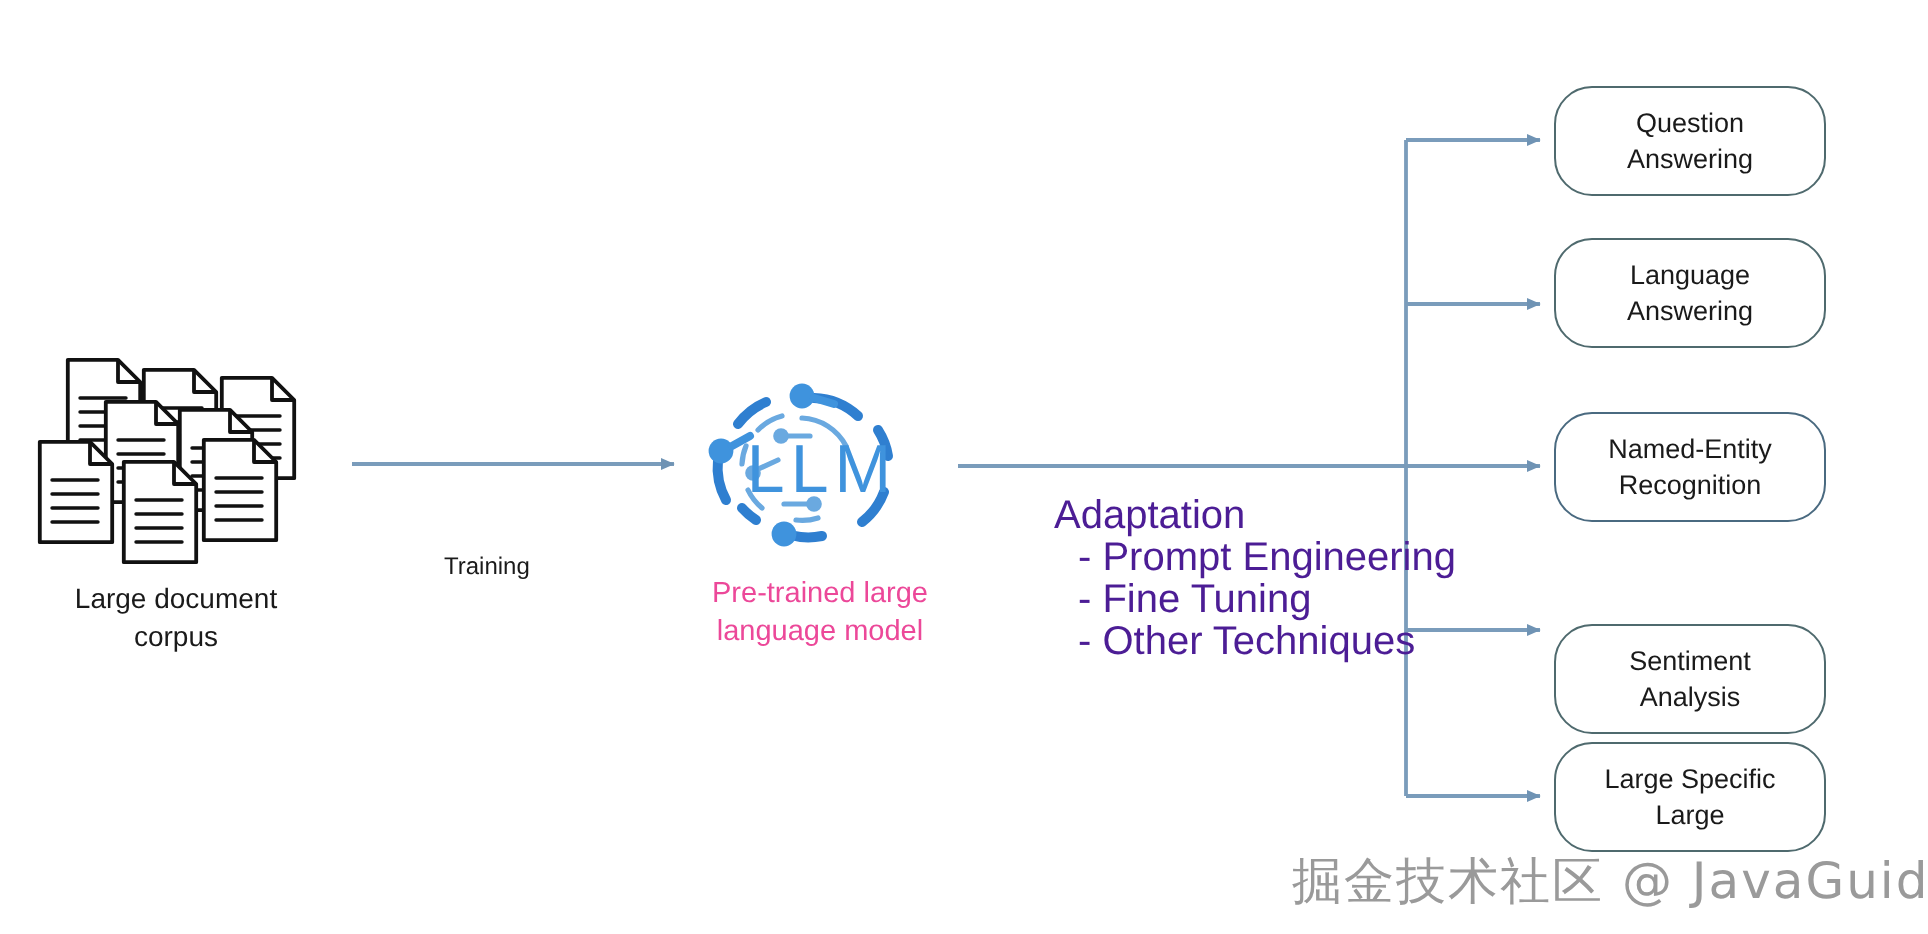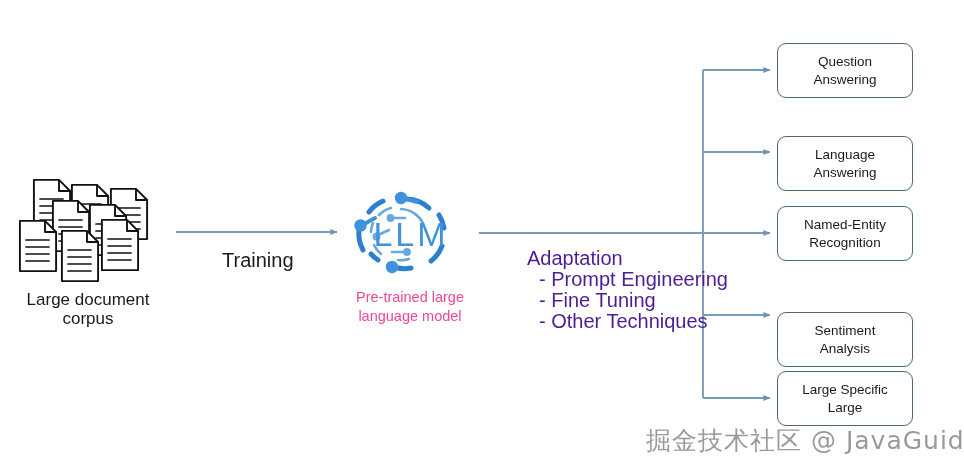--- a/index.html
+++ b/index.html
@@ -31,21 +31,21 @@
     top: 178px;
     width: 152px;
     height: 106px;
   }
   #doc-caption {
     position: absolute;
     left: 0px;
     top: 290px;
     width: 176px;
     text-align: center;
-    font-size: 17px;
+    font-size: 14px;
     line-height: 19px;
     color: #1a1a1a;
   }
 
   
   #llm-mark {
     position: absolute;
     left: 345px;
     top: 188px;
     width: 130px;
@@ -58,23 +58,24 @@
     width: 180px;
     text-align: center;
     font-size: 14.5px;
     line-height: 19px;
     color: #ec4899;
   }
 
   
   .wire-label {
     position: absolute;
-    font-size: 20px;
+    font-size: 12px;
     color: #1a1a1a;
     white-space: nowrap;
+    margin-top: 27px;
   }
   #training-label { left: 222px; top: 249px; }
 
   #adaptation-block {
     position: absolute;
     left: 527px;
     top: 248px;
     font-size: 20px;
     line-height: 21px;
     color: #4c1d95;
@@ -84,21 +85,21 @@
   #adaptation-block .bullet { display: block; padding-left: 12px; }
 
   
   .task-box {
     position: absolute;
     left: 777px;
     width: 136px;
     height: 55px;
     box-sizing: border-box;
     border: 1.4px solid #4f6a6e;
-    border-radius: 9px;
+    border-radius: 19px;
     background: #ffffff;
     display: flex;
     align-items: center;
     justify-content: center;
     text-align: center;
     font-size: 13.5px;
     line-height: 18px;
     color: #1a1a1a;
   }
   .task-box.accent { border-color: #4a6a80; }
@@ -235,21 +236,21 @@
     <span class="bullet">- Other Techniques</span>
   </div>
 
   <div class="task-box" style="top:43px;">
     <div>
       <span>Question</span><br>
       <span>Answering</span>
     </div>
   </div>
 
-  <div class="task-box" style="top:136px;text-align:center;">
+  <div class="task-box" style="top:119px;text-align:center;">
     <div>
       <span>Language</span><br>
       <span>Answering</span>
     </div>
   </div>
 
   <div class="task-box accent" style="top:206px;">
     <div>
       <span>Named-Entity</span><br>
       <span>Recognition</span>

